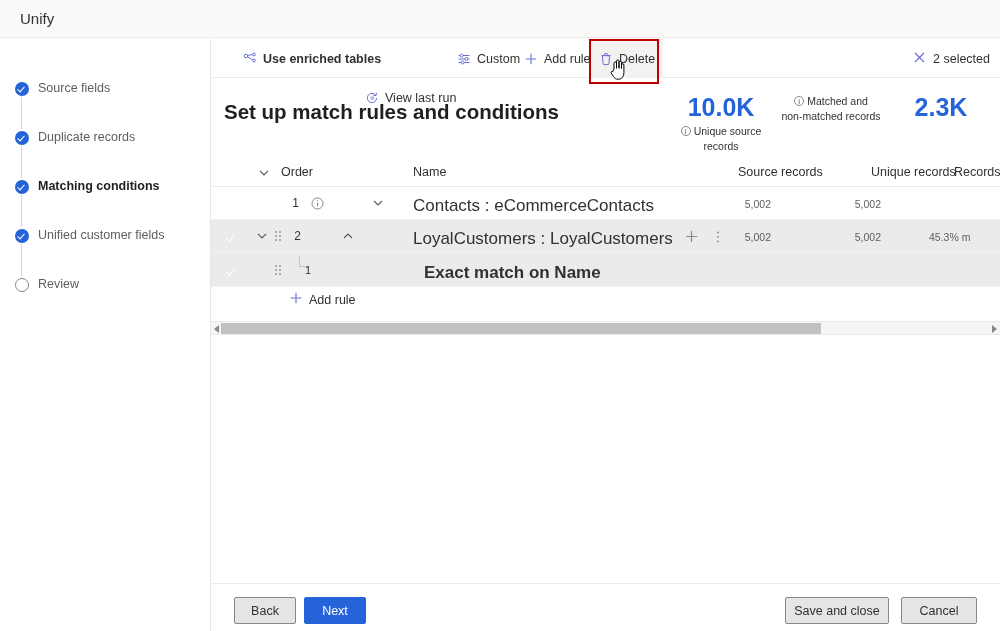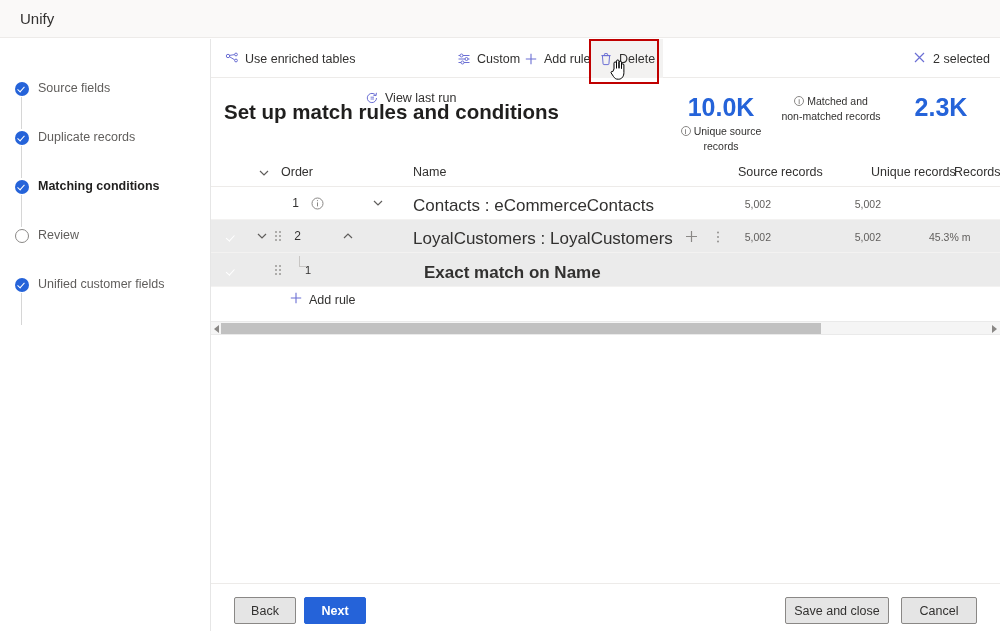--- a/index.html
+++ b/index.html
@@ -189,21 +189,21 @@
     position: absolute; left: 211px; bottom: 0; width: 789px; height: 48px;
     border-top: 1px solid #edebe9; background: #fff;
   }
   .btn {
     position: absolute; top: 13px; height: 27px;
     display: flex; align-items: center; justify-content: center;
     font-size: 12.5px; border: 1px solid #8a8886; background: #e5e5e5;
     color: #323130; cursor: pointer; border-radius: 2px;
   }
   .btn.primary {
-    background: #2563d9; border-color: #2563d9; color: #fff; font-weight: 700;
+    background: #2563d9; border-color: #2563d9; color: #fff; font-weight: 400;
   }
 </style>
 </head>
 <body>
 
 <div id="app">
 
   <div class="appbar">
     <div class="appbar-title">Unify</div>
   </div>
@@ -223,38 +223,38 @@
         <div class="step-label">Duplicate records</div>
       </div>
 
       <div class="step">
         <div class="step-marker done"></div>
         <div class="step-line"></div>
         <div class="step-label current">Matching conditions</div>
       </div>
 
       <div class="step">
-        <div class="step-marker todo"></div>
-        <div class="step-label">Review</div>
-      </div>
-
-      <div class="step">
         <div class="step-marker done"></div>
         <div class="step-line"></div>
         <div class="step-label">Unified customer fields</div>
       </div>
 
+      <div class="step">
+        <div class="step-marker todo"></div>
+        <div class="step-label">Review</div>
+      </div>
+
     </div>
   </div>
 
   <div class="content">
 
     <div class="cmdbar">
 
-      <div class="cmd" style="left:6px;">
+      <div class="cmd" style="left:24px;font-weight:bold;">
         <span>
           <svg width="14" height="14" viewBox="0 0 14 14">
             <circle cx="3" cy="4" r="1.7" fill="none" stroke="#6b6fd4" stroke-width="1"></circle>
             <circle cx="11" cy="2.5" r="1.4" fill="none" stroke="#6b6fd4" stroke-width="1"></circle>
             <circle cx="11" cy="8.5" r="1.4" fill="none" stroke="#6b6fd4" stroke-width="1"></circle>
             <path d="M4.6 3.4 L9.6 2.6 M4.6 4.8 L9.6 7.8" stroke="#6b6fd4" stroke-width="1" fill="none"></path>
           </svg>
         </span>
         <span>Use enriched tables</span>
       </div>

